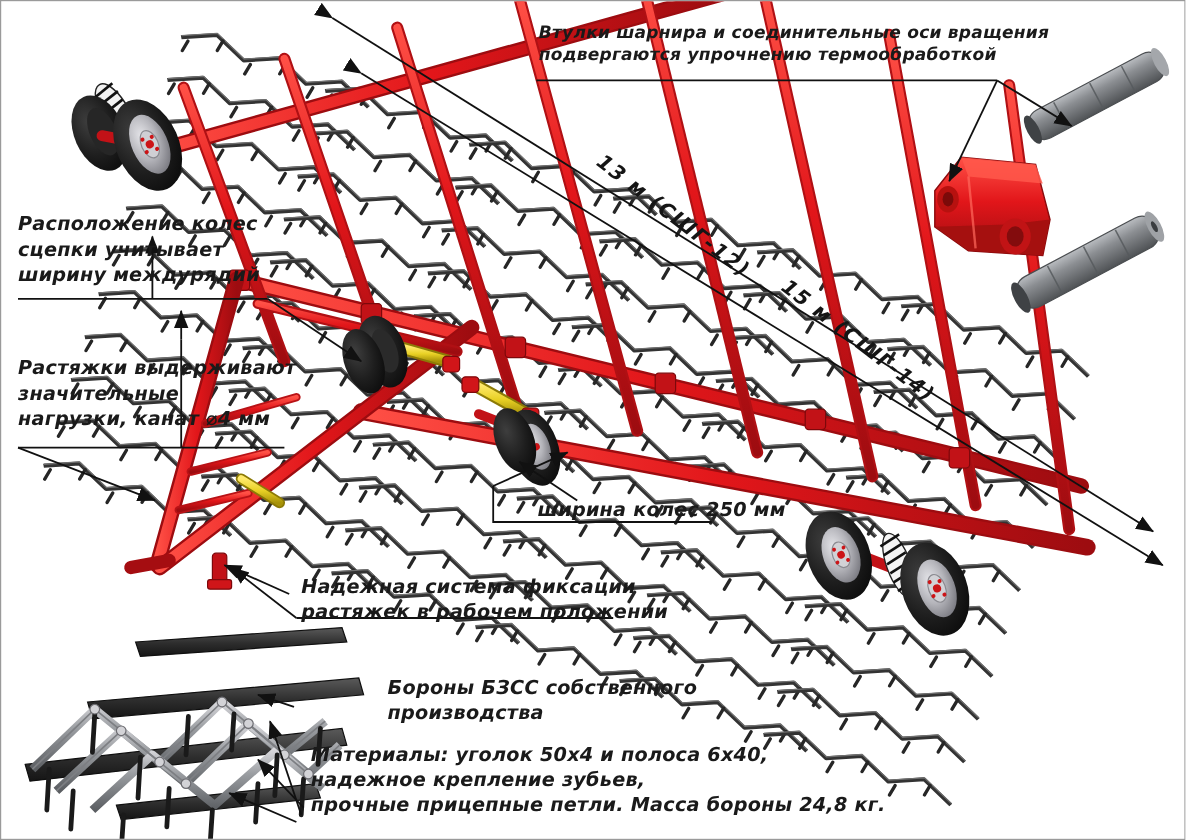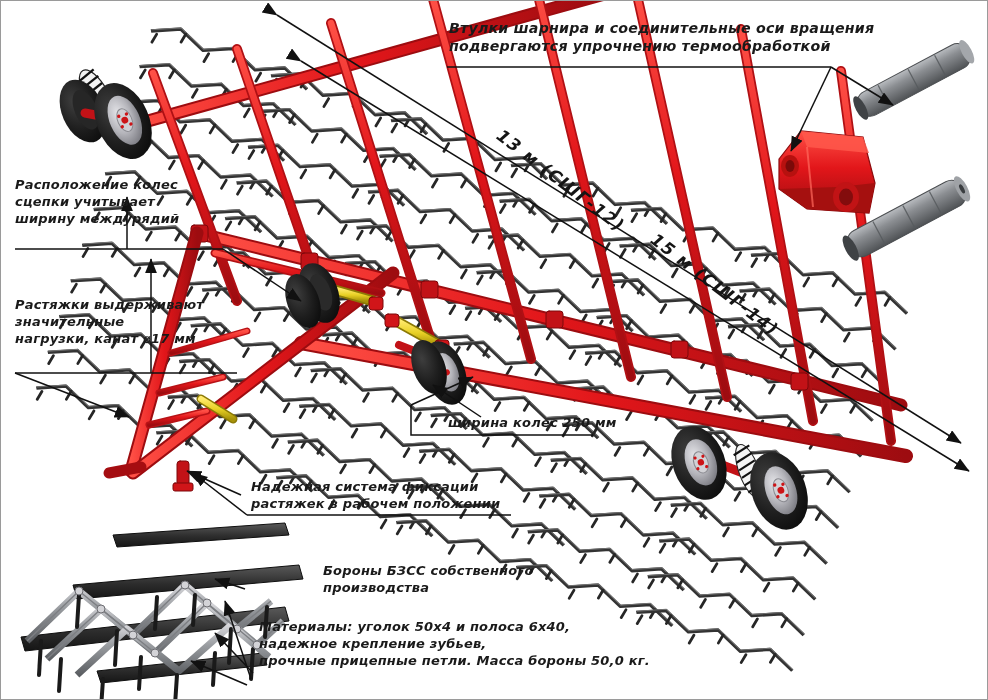--- a/index.html
+++ b/index.html
@@ -16,21 +16,21 @@
     overflow:hidden;
   }
   svg.layer{position:absolute;left:0;top:0;width:988px;height:700px;}
   .callout{
     position:absolute;
     font-family:"DejaVu Sans", sans-serif;
     font-style:italic;
     font-weight:600;
     color:#1a1a1a;
     line-height:1.30;
-    font-size:13px;
+    font-size:16px;
     letter-spacing:0.2px;
     white-space:pre-line;
     z-index:40;
   }
   .dim-label{
     position:absolute;
     font-family:"DejaVu Sans", sans-serif;
     font-style:italic;
     font-weight:700;
     color:#151515;
@@ -459,32 +459,32 @@
 
   <div class="callout cap-top" style="left:448px; top:18px;">Втулки шарнира и соединительные оси вращения
 подвергаются упрочнению термообработкой</div>
 
   <div class="callout" style="left:14px; top:176px;">Расположение колес
 сцепки учитывает
 ширину междурядий</div>
 
   <div class="callout" style="left:14px; top:296px;">Растяжки выдерживают
 значительные
-нагрузки, канат ⌀17 мм</div>
+нагрузки, канат ⌀4 мм</div>
 
   <div class="callout" style="left:416px; top:414px;margin-left:31px;">ширина колес 250 мм</div>
 
   <div class="callout" style="left:250px; top:478px;">Надежная система фиксации
 растяжек в рабочем положении</div>
 
   <div class="callout" style="left:322px; top:562px;">Бороны БЗСС собственного
 производства</div>
 
   <div class="callout" style="left:258px; top:618px;">Материалы: уголок 50х4 и полоса 6х40,
 надежное крепление зубьев,
-прочные прицепные петли. Масса бороны 50,0 кг.</div>
+прочные прицепные петли. Масса бороны 24,8 кг.</div>
 
 
   <div class="dim-label" style="left:498px; top:122px; transform:rotate(37.5deg);">13 м (СШГ-12)</div>
 
   <div class="dim-label" style="left:652px; top:226px; transform:rotate(37.5deg);">15 м (СШГ-14)</div>
 
 </div>
 
 </body></html>

